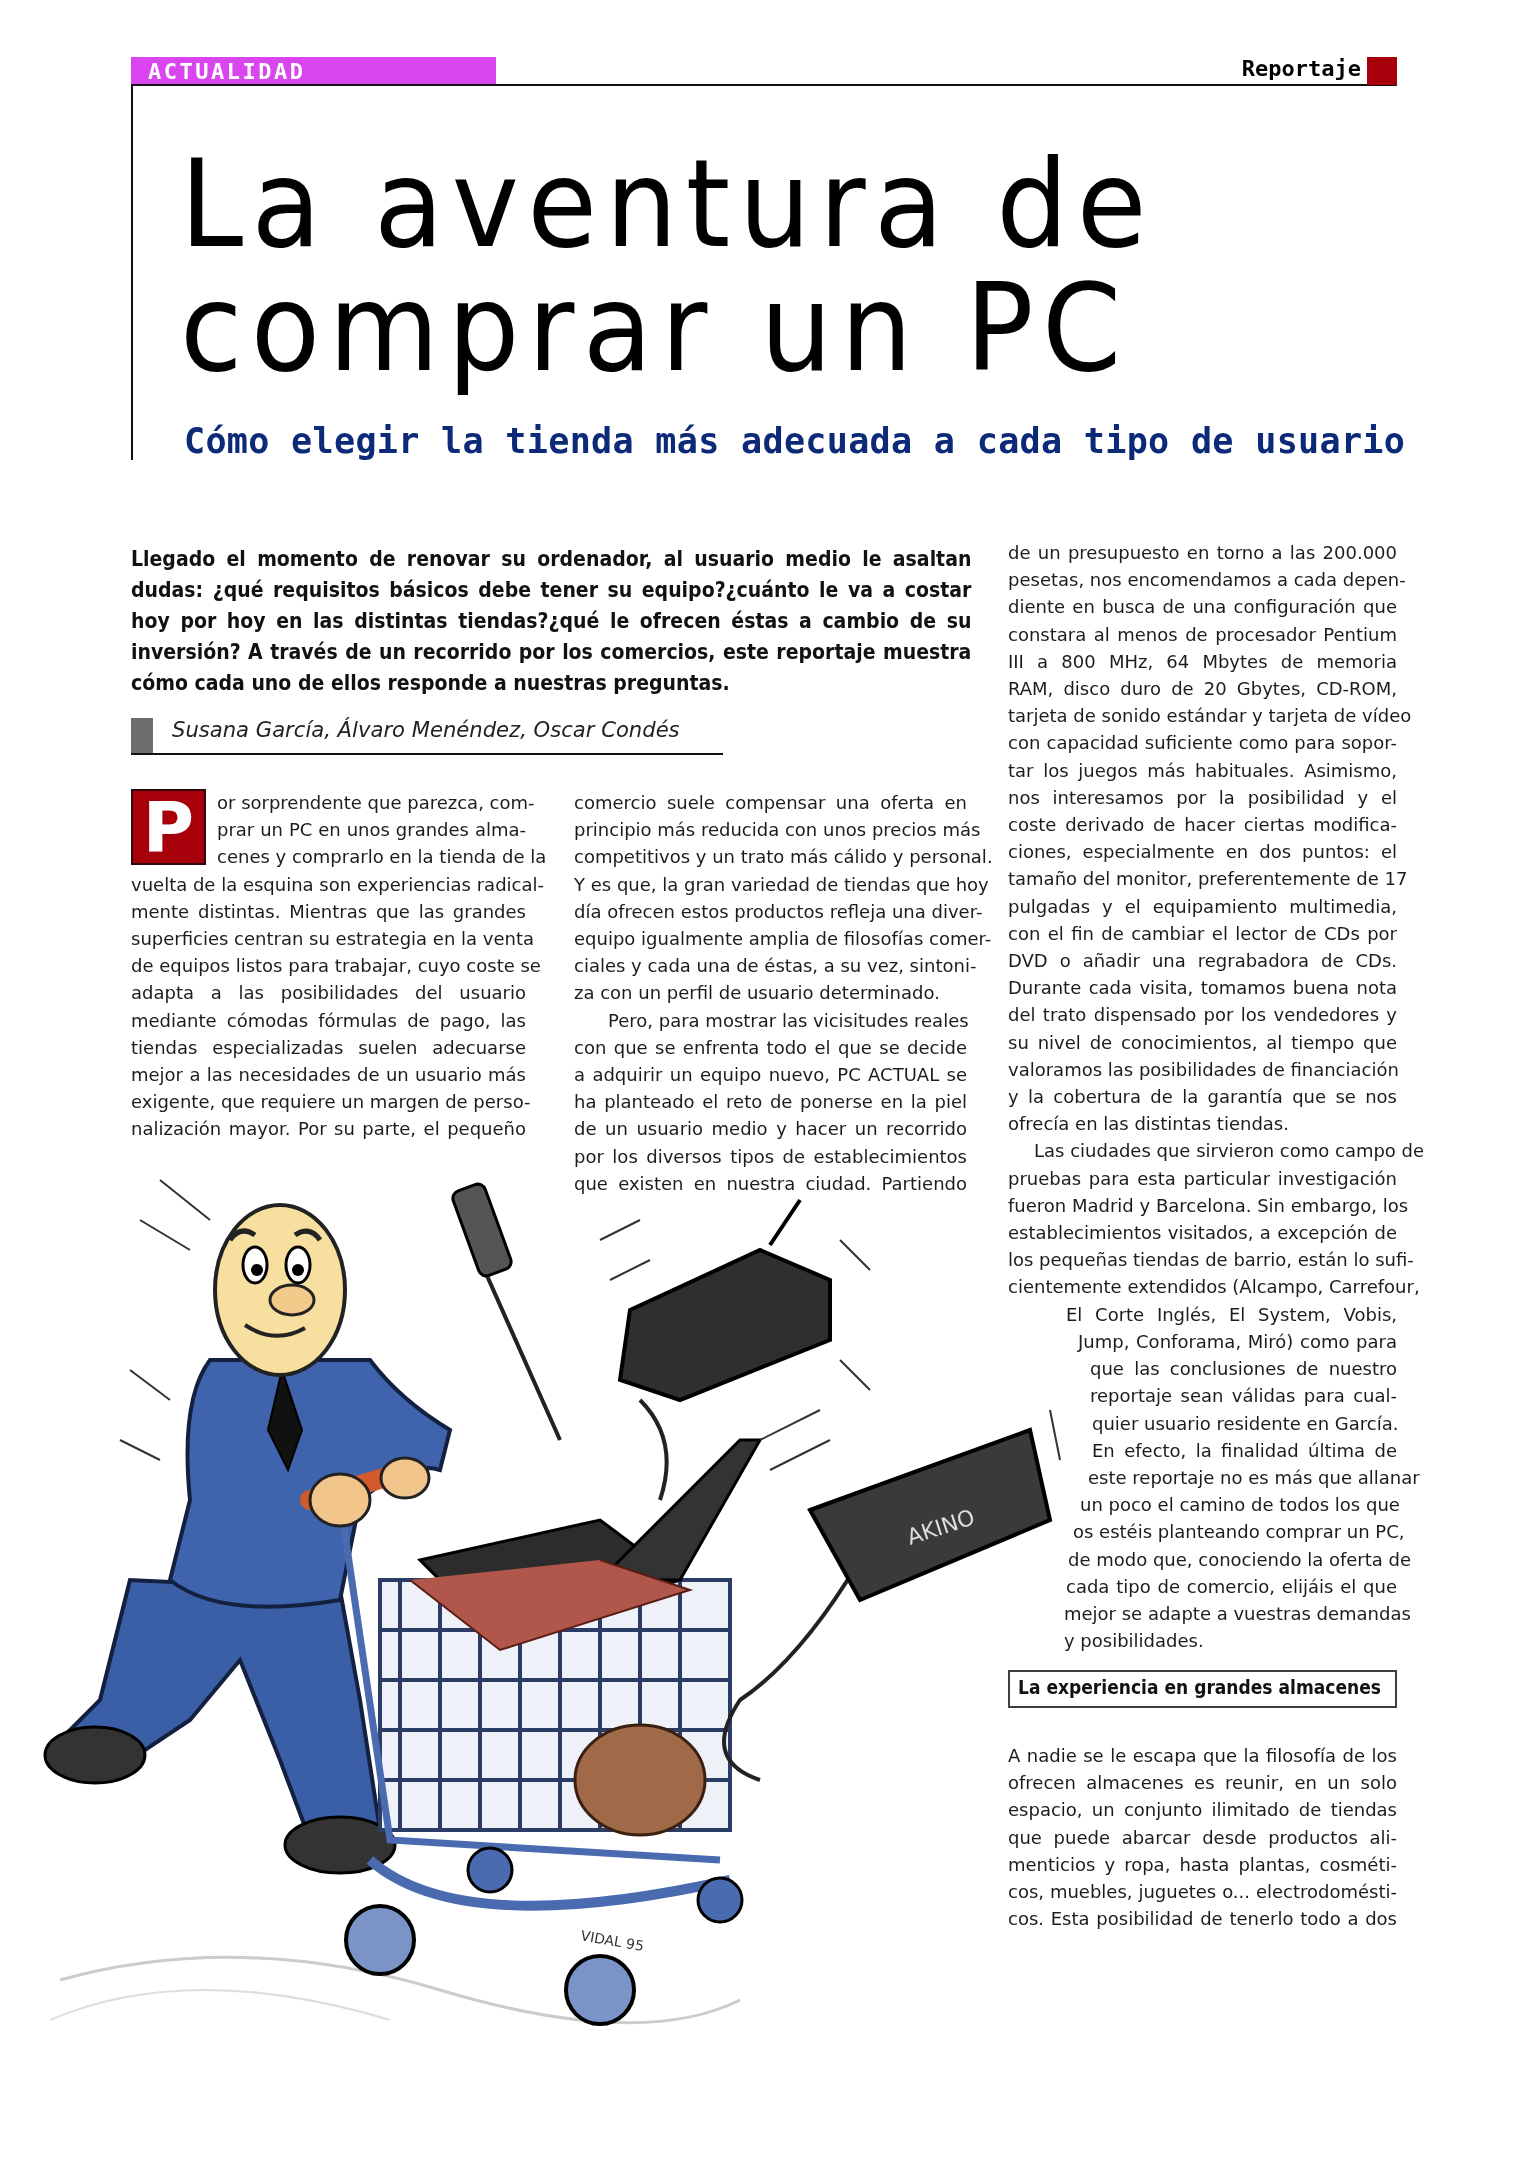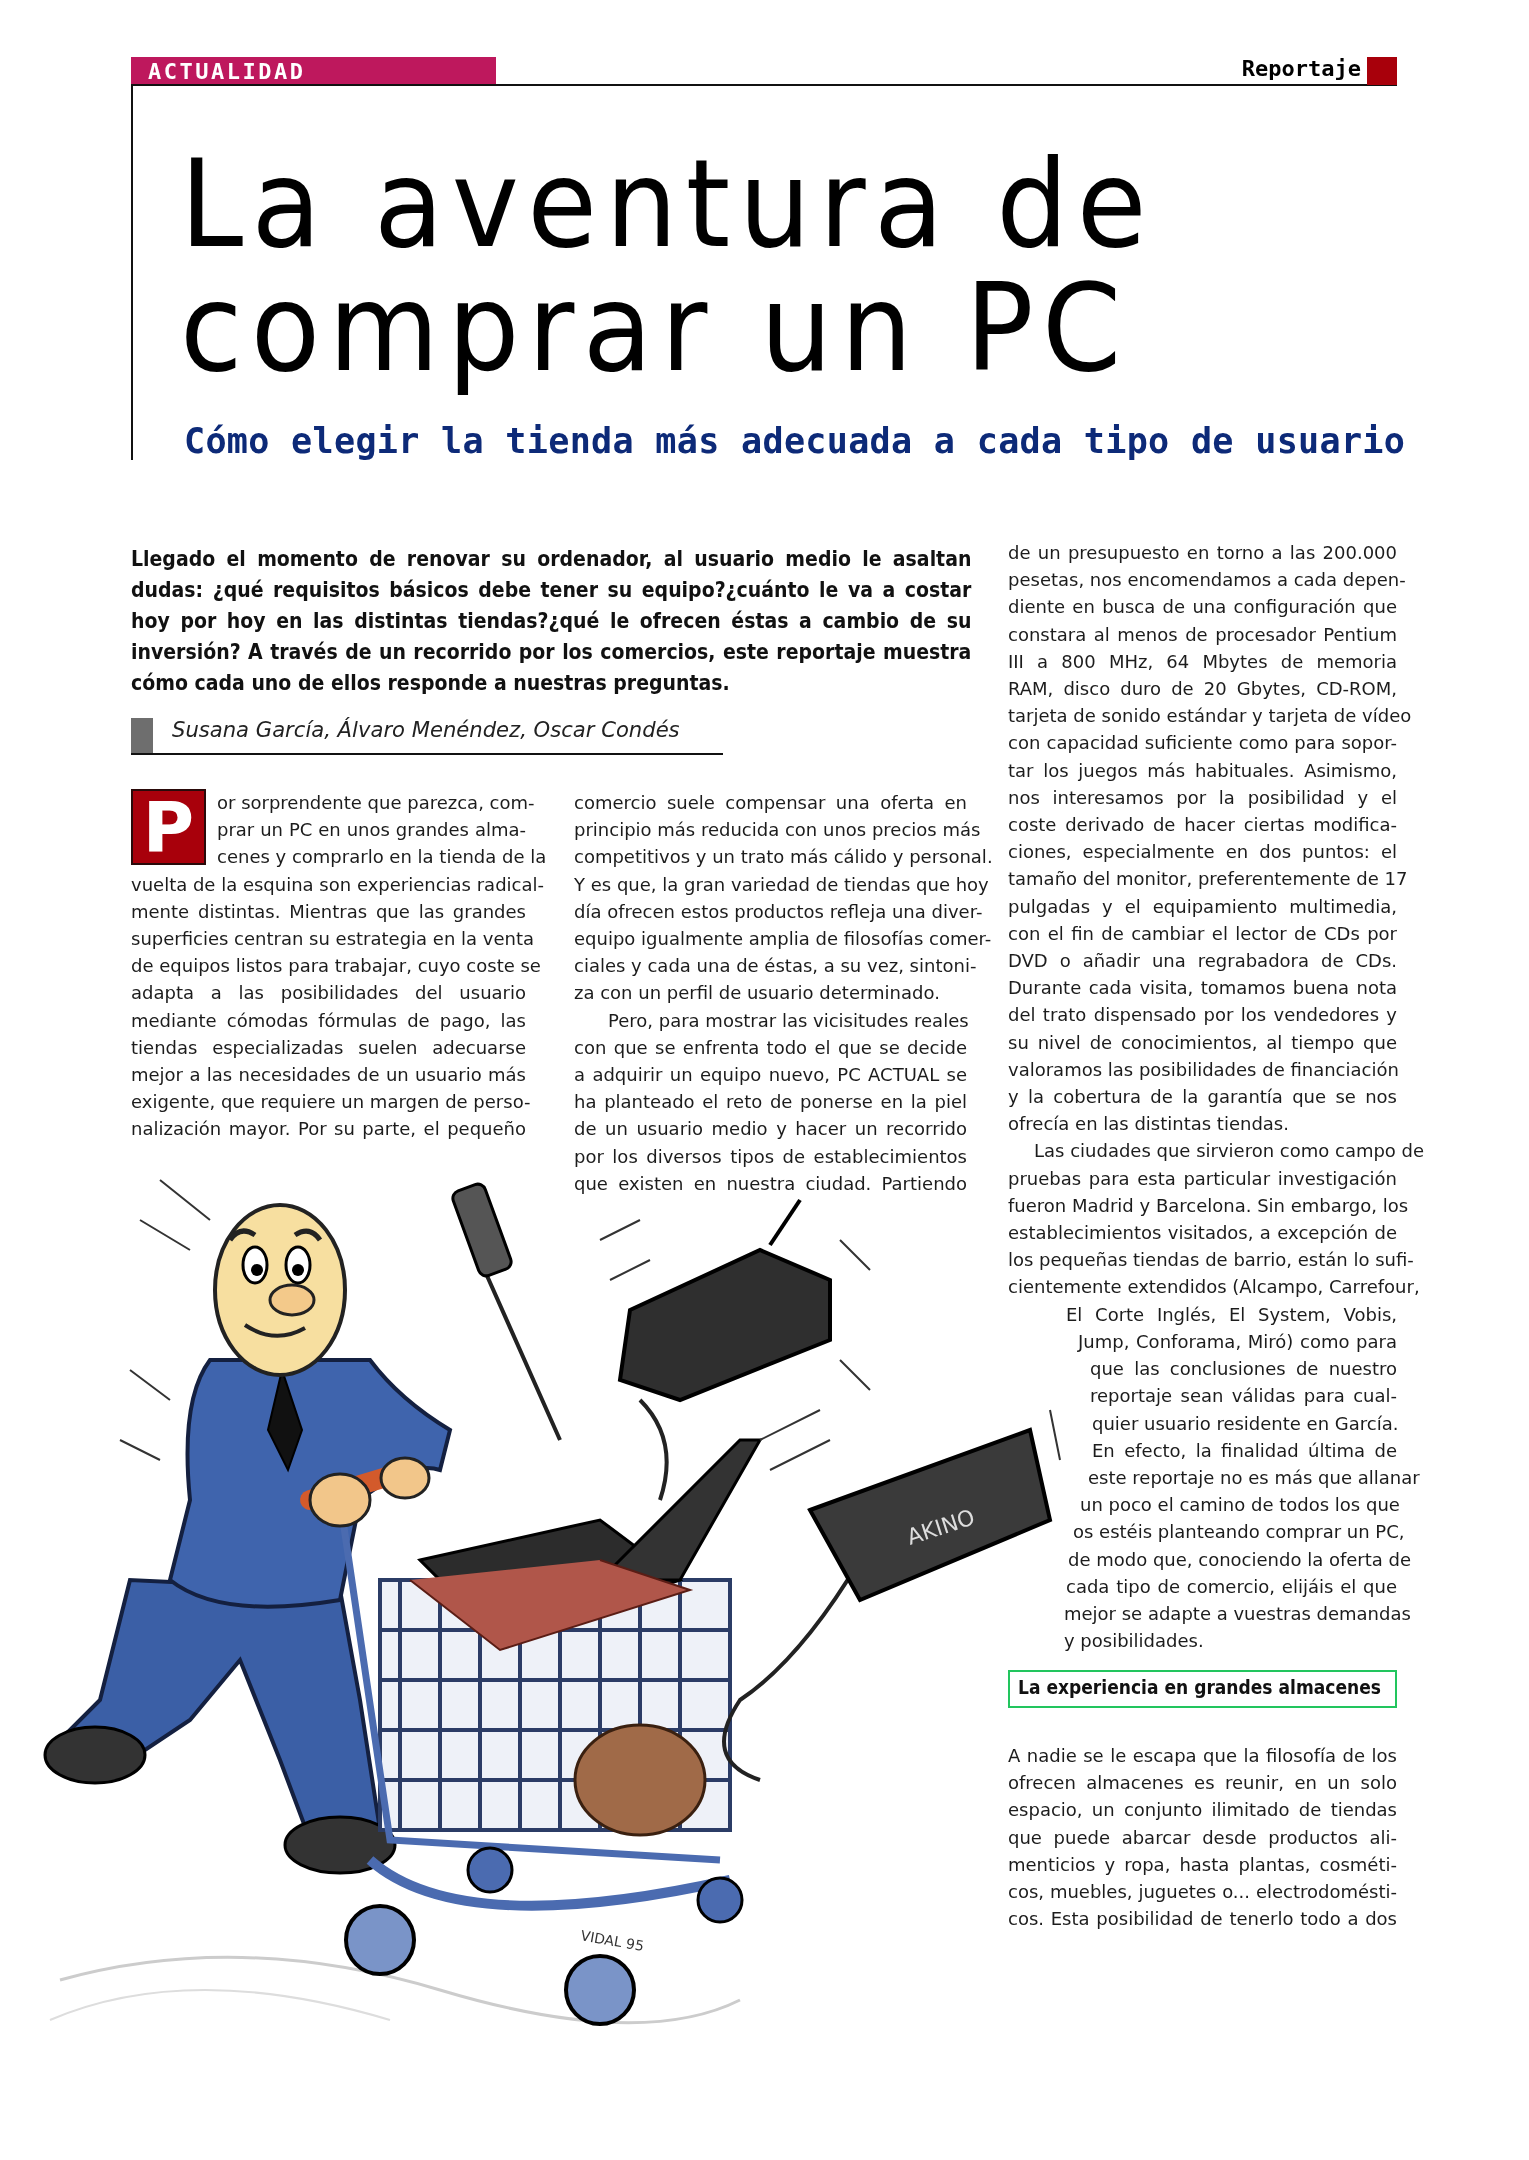--- a/index.html
+++ b/index.html
@@ -1,18 +1,18 @@
 <!DOCTYPE html>
 <html><head>
 <meta charset="utf-8">
 <style>
   html, body { margin: 0; padding: 0; background: #ffffff; }
   body { width: 1529px; height: 2160px; position: relative; overflow: hidden; font-family: "DejaVu Sans", sans-serif; color: #1a1a1a; }
 
-  .section-tab { position: absolute; left: 131px; top: 57px; width: 365px; height: 28px; background: #be185d; }
+  .section-tab { position: absolute; left: 131px; top: 57px; width: 365px; height: 28px; background: #d946ef; }
   .section-tab span { position: absolute; left: 17px; top: 2px; color: #fff; font-family: "DejaVu Sans Mono", monospace; font-weight: bold; font-size: 22px; letter-spacing: 2.5px; }
   .top-rule { position: absolute; left: 131px; top: 84px; width: 1266px; height: 2px; background: #111; }
   .report-label { position: absolute; right: 168px; top: 56px; font-family: "DejaVu Sans Mono", monospace; font-weight: bold; font-size: 22px; color: #000000; }
   .report-square { position: absolute; left: 1367px; top: 57px; width: 30px; height: 28px; background: #a8000b; }
   .left-rule { position: absolute; left: 131px; top: 84px; width: 2px; height: 376px; background: #111; }
 
   .title { position: absolute; left: 180px; top: 142px; font-family: "DejaVu Sans", sans-serif; font-size: 122px; line-height: 124px; letter-spacing: 9px; font-weight: normal; color: #000; margin: 0; transform: scaleX(0.93); transform-origin: left top; white-space: nowrap; }
   .subtitle { position: absolute; left: 184px; top: 420px; font-family: "DejaVu Sans Mono", monospace; font-weight: bold; font-size: 36px; color: #0d2a78; white-space: nowrap; letter-spacing: 0.3px; transform: scaleX(0.975); transform-origin: left top; }
 
   .lead { position: absolute; left: 131px; top: 543px; width: 840px; font-family: "DejaVu Sans", sans-serif; font-weight: bold; font-size: 21.5px; line-height: 31px; color: #111; transform: scaleX(0.88); transform-origin: left top; width: 955px; }
@@ -25,21 +25,21 @@
   .col1 { left: 131px; top: 789px; width: 395px; }
   .col2 { left: 574px; top: 789px; width: 393px; }
   .col3 { left: 1008px; top: 539px; width: 389px; }
 
   .dropcap { position: absolute; left: 131px; top: 789px; width: 71px; height: 72px; background: #a8000b; border: 2px solid #2a0a0a; }
   .dropcap span { position: absolute; left: 0; right: 0; top: -4px; text-align: center; color: #fff; font-family: "DejaVu Sans", sans-serif; font-weight: bold; font-size: 70px; }
 
   .l { display: block; white-space: nowrap; text-align: justify; text-align-last: justify; }
   .l.end { text-align-last: left; }
 
-  .section-head { position: absolute; left: 1008px; top: 1670px; width: 385px; height: 34px; border: 2px solid #22c55e; box-sizing: content-box; }
+  .section-head { position: absolute; left: 1008px; top: 1670px; width: 385px; height: 34px; border: 2px solid #404040; box-sizing: content-box; }
   .section-head span { position: absolute; left: 8px; top: 4px; font-family: "DejaVu Sans", sans-serif; font-weight: bold; font-size: 19px; color: #111; white-space: nowrap; transform: scaleX(0.9); transform-origin: left top; }
 
   .illustration { position: absolute; left: 40px; top: 1140px; width: 1070px; height: 900px; }
 </style>
 </head>
 <body>
 
 <div class="section-tab">
   <span>ACTUALIDAD</span>
 </div>

